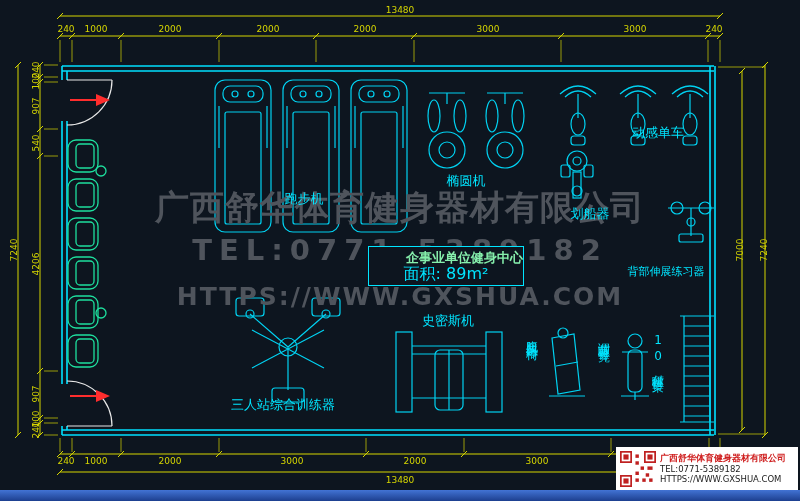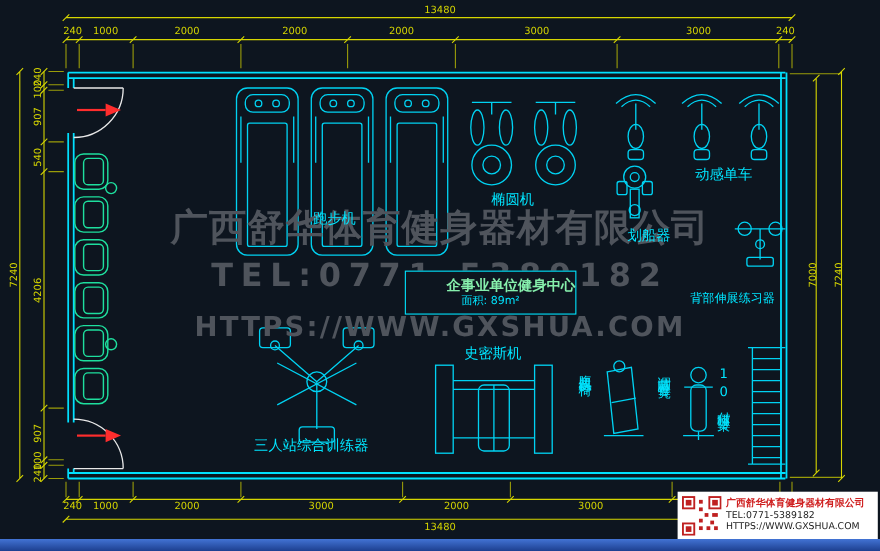--- a/index.html
+++ b/index.html
@@ -21,21 +21,21 @@
   .eq-label{position:absolute;color:#00e5ff;font-size:13px;transform:translateX(-50%);
        z-index:4;white-space:nowrap;}
   .eq-label.small{font-size:11px;}
   .vlabel{position:absolute;color:#00e5ff;font-size:12px;writing-mode:vertical-rl;
        text-orientation:upright;letter-spacing:2px;z-index:4;line-height:1;}
   
   .title-box{position:absolute;left:368px;top:246px;width:154px;height:38px;border:1px solid #00e5ff;
        background:#0d151f;z-index:4;display:flex;flex-direction:column;align-items:center;
        justify-content:center;gap:2px;}
   .title-box .t1{color:#86efac;font-size:13px;font-weight:700;line-height:1;margin-left:37px;}
-  .title-box .t2{color:#00e5ff;font-size:10px;line-height:1;}
+  .title-box .t2{color:#00e5ff;font-size:16px;line-height:1;}
   
   .logo-card{position:absolute;right:2px;bottom:11px;width:182px;height:43px;background:#ffffff;
        z-index:5;display:flex;align-items:center;gap:4px;padding:2px 4px;box-sizing:border-box;}
   .logo-text{display:flex;flex-direction:column;line-height:1.2;}
   .logo-co{color:#cf1f1f;font-size:9px;font-weight:700;white-space:nowrap;}
   .logo-tel,.logo-url{color:#1c1c1c;font-size:8.5px;white-space:nowrap;}
   
   .taskbar{position:absolute;left:0;bottom:0;width:800px;height:11px;z-index:6;
        background:linear-gradient(#4273d4,#1d3f8f);}
 </style>
@@ -243,21 +243,21 @@
   <span class="dim-v" style="left:36px;top:264px">4206</span>
   <span class="dim-v" style="left:36px;top:394px">907</span>
   <span class="dim-v" style="left:36px;top:419px">100</span>
   <span class="dim-v" style="left:36px;top:430px">240</span>
   <span class="dim-v" style="left:14px;top:250px">7240</span>
   <span class="dim-v" style="left:740px;top:250px">7000</span>
   <span class="dim-v" style="left:764px;top:250px">7240</span>
 
   <span class="eq-label" style="left:304px;top:190px">跑步机</span>
   <span class="eq-label" style="left:466px;top:172px">椭圆机</span>
-  <span class="eq-label" style="left:658px;top:150px">动感单车</span>
+  <span class="eq-label" style="left:658px;top:124px">动感单车</span>
   <span class="eq-label" style="left:590px;top:205px">划船器</span>
   <span class="eq-label small" style="left:666px;top:264px">背部伸展练习器</span>
   <span class="eq-label" style="left:448px;top:312px">史密斯机</span>
   <span class="eq-label" style="left:283px;top:396px">三人站综合训练器</span>
   <span class="vlabel" style="left:526px;top:331px">腹肌练习椅</span>
   <span class="vlabel" style="left:598px;top:333px">调节哑铃凳</span>
   <span class="vlabel" style="left:652px;top:333px">10付哑铃架</span>
 
   <div class="title-box">
     <span class="t1">企事业单位健身中心</span>

